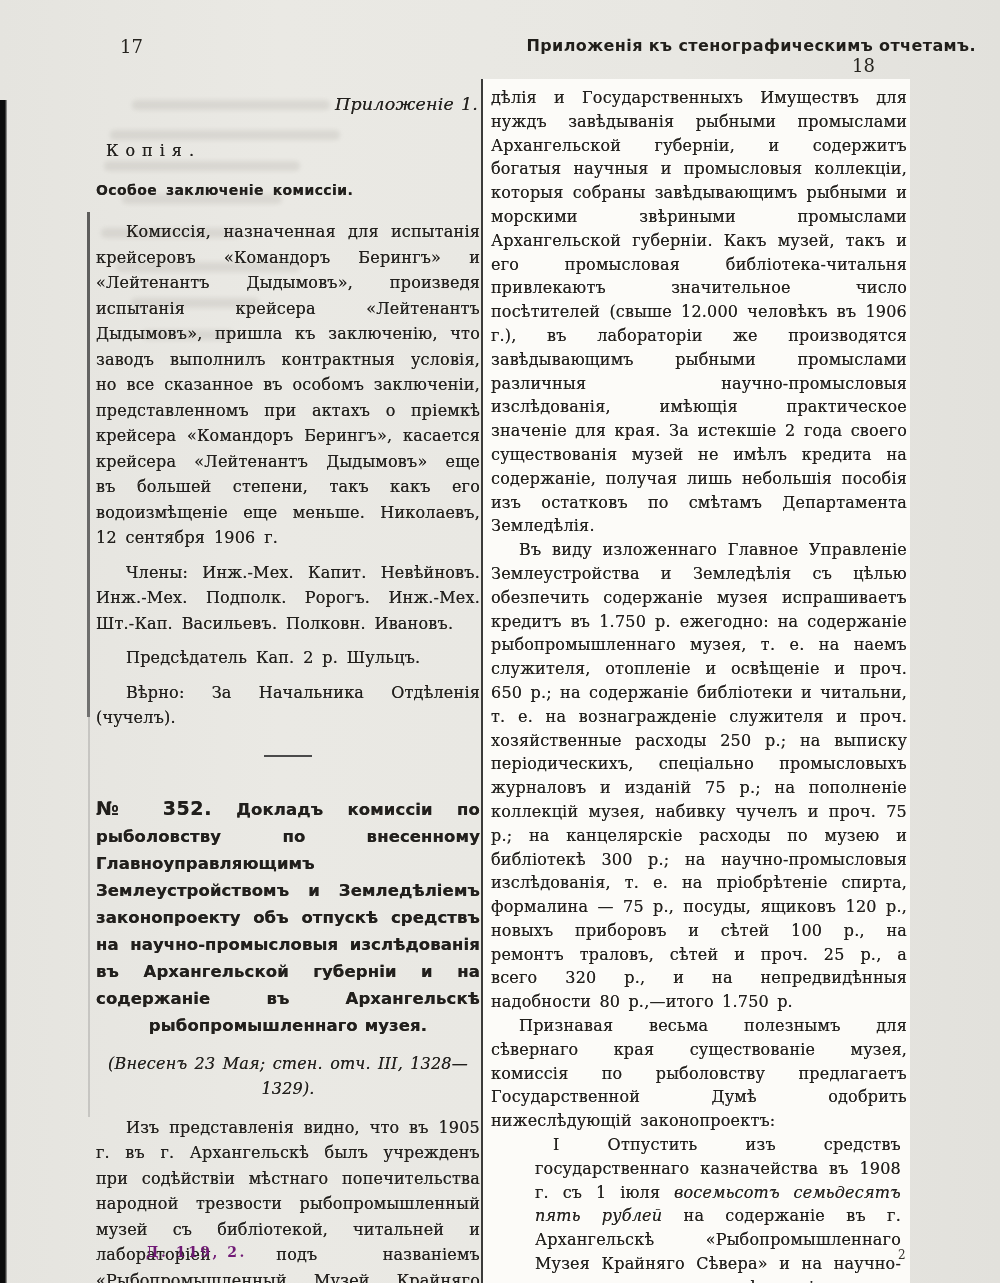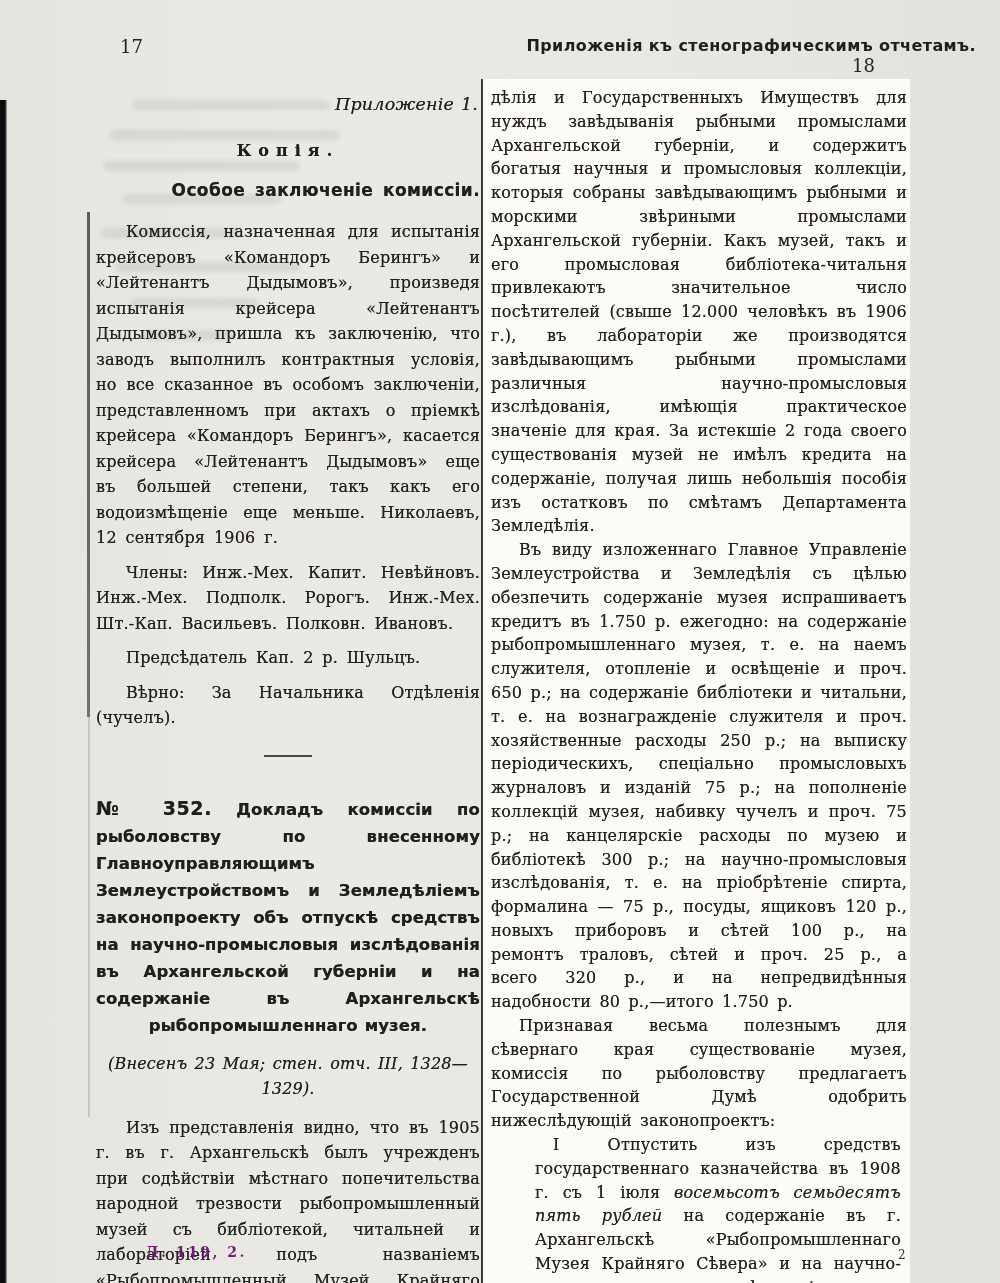--- a/index.html
+++ b/index.html
@@ -66,25 +66,25 @@
     font-size: 16px; line-height: 23.8px;
     text-align: justify; word-spacing: 3px; letter-spacing: 0.2px;
     text-shadow: 0 0 0.6px rgba(28,26,22,0.7);
   }
   .body-p { margin: 0 0 9px; text-indent: 30px; }
   .col-right .body-p { margin: 0; text-indent: 28px; }
   .no-indent { text-indent: 0 !important; }
   .law-item { margin: 0 6px 0 44px !important; text-indent: 18px !important; }
 
   .appendix { text-align: right; font-style: italic; font-size: 17.5px; text-indent: 0; margin: 4px 2px 20px 0; word-spacing: 1px; }
-  .copy { text-align: center; letter-spacing: 7px; text-indent: 0; margin: 0 10px 16px; font-weight: bold; }
+  .copy { letter-spacing: 7px; text-indent: 0; margin: 0 10px 16px; }
   .sec-title {
     font-family: "DejaVu Sans", sans-serif; font-weight: bold;
-    font-size: 17px; line-height: 22px; letter-spacing: 0.4px;
-    text-align: right; text-indent: 0; margin: 0 0 18px;
+    font-size: 14px; line-height: 22px; letter-spacing: 0.4px;
+    text-align: left; text-indent: 0; margin: 0 0 18px;
   }
   .divider { width: 48px; height: 0; border-top: 2px solid #4a4a4a; margin: 24px auto 38px; }
   .report-heading {
     font-family: "DejaVu Sans", sans-serif; font-weight: bold;
     font-size: 16.5px; line-height: 27px; word-spacing: 1px; letter-spacing: 0.1px;
     text-align: justify; text-align-last: center;
     margin: 0 0 12px; text-indent: 0;
   }
   .report-no { font-size: 19px; letter-spacing: 0.6px; }
   .citation { font-style: italic; text-align: center; text-indent: 0; line-height: 25px; word-spacing: 2px; margin: 0 0 14px; }

